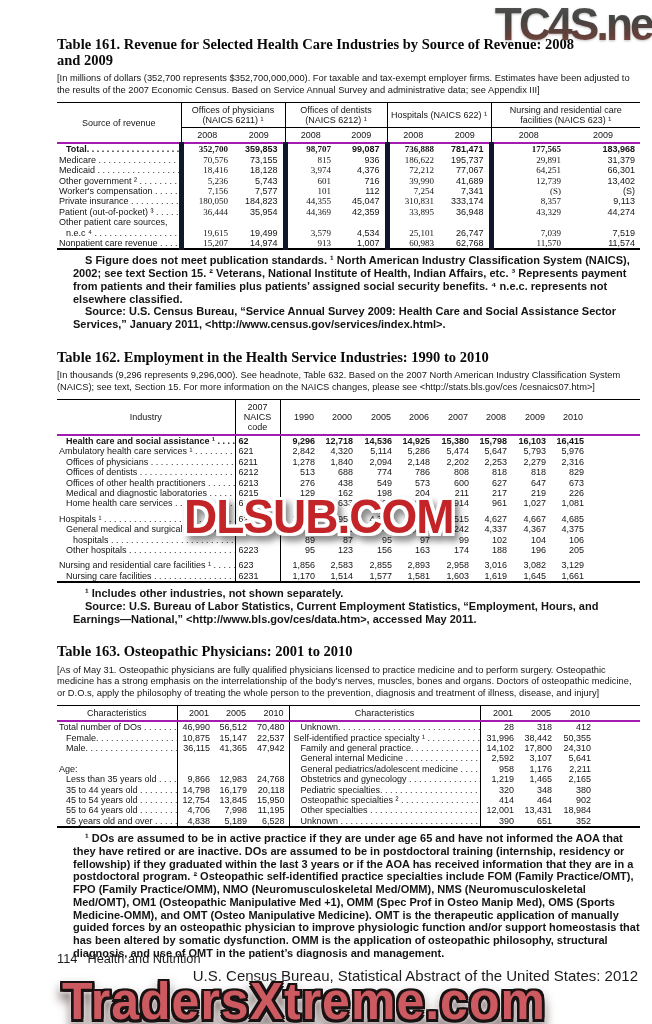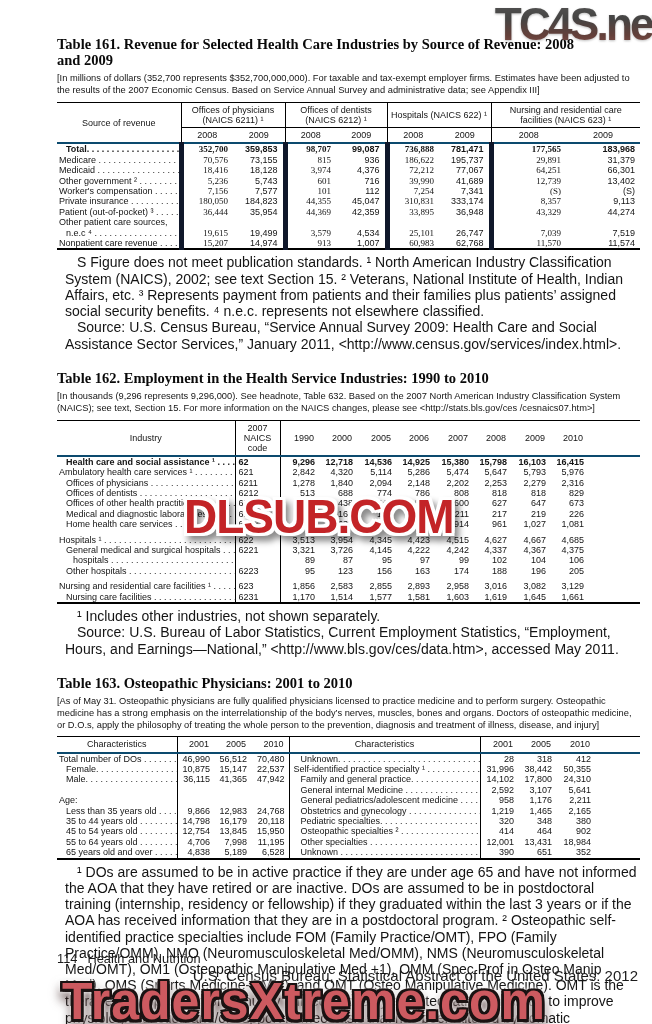--- a/index.html
+++ b/index.html
@@ -5,31 +5,31 @@
   html,body{margin:0;padding:0;background:#fff;}
   body{width:652px;height:1024px;position:relative;overflow:hidden;
        font-family:"Liberation Sans", sans-serif;color:#141414;
        -webkit-font-smoothing:antialiased;}
   .page{position:absolute;inset:0;padding:36px 12px 0 57px;box-sizing:border-box;}
 
   
   h2.tbl-title{font-family:"Liberation Serif", serif;font-weight:bold;
        font-size:14.5px;line-height:1.12;margin:0 0 5px 0;max-width:528px;color:#0a0a0a;}
   p.headnote{font-size:9.3px;line-height:1.27;margin:0 0 5px 0;max-width:575px;}
-  p.note{font-size:14px;line-height:1.16;margin:4px 0 0 8px;max-width:583px;text-indent:12px;}
+  p.note{font-size:11px;line-height:1.16;margin:4px 0 0 16px;max-width:583px;text-indent:12px;font-weight:bold;}
   p.note.src{margin-top:0;}
   .it{font-style:italic;}
   .sect{margin-bottom:14px;}
 
   
   table{border-collapse:collapse;table-layout:fixed;width:583px;
         font-size:9px;border-top:1px solid #000;border-bottom:2px solid #000;}
   th,td{padding:0;font-weight:normal;vertical-align:bottom;}
   thead th{font-size:9px;vertical-align:middle;line-height:1.12;padding:2px 1px;text-align:center;}
-  thead th.rule2{border-bottom:2px solid #0c4a6e;}
+  thead th.rule2{border-bottom:2px solid #a21caf;}
   th.group{border-left:1px solid #000;border-bottom:1px solid #000;padding:2px 2px;}
   th.codeh{border-left:1px solid #000;border-right:1px solid #000;}
   th.vl, td.vl{border-left:1px solid #000;}
   th.yrR{text-align:right;padding-right:5px;margin-top:14px;}
   tbody td{line-height:10.4px;white-space:nowrap;}
   td.lbl{overflow:hidden;text-align:left;}
   td.num{text-align:right;padding-right:5px;}
   td.gb{border-left:5px solid #0f172a;font-family:Liberation Serif, serif;}
   tr.bold td{font-weight:bold;}
   tr.gap td{padding-top:5px;}

